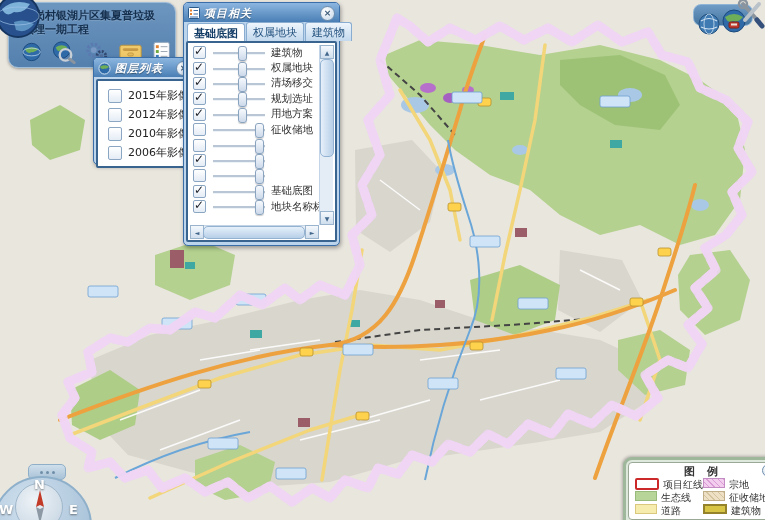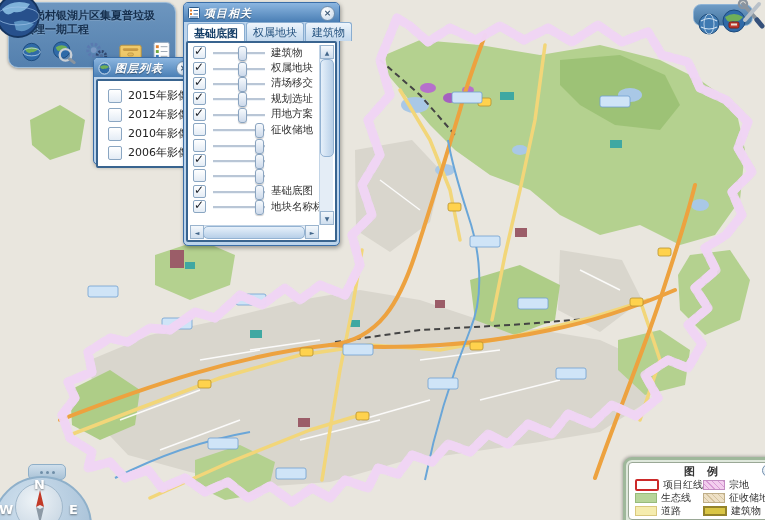--- a/index.html
+++ b/index.html
@@ -96,21 +96,21 @@
   .cN{left:42px;top:17px;} .cW{left:7px;top:42px;} .cE{left:77px;top:42px;}
   .needle{position:absolute;left:41px;top:30px;}
 
   
   #legend{position:absolute;left:623px;top:457px;width:150px;height:70px;
           background:#dfe8dc;border:3px solid #9fb89b;border-radius:9px;padding:2px;box-shadow:-1px -1px 3px rgba(0,0,0,.25);}
   #legend .inner{background:#fff;border:1px solid #9aa896;border-radius:4px;height:52px;padding:2px 6px;position:relative;}
   #legend .ltitle{text-align:center;font-size:11px;font-weight:bold;color:#333;letter-spacing:4px;line-height:13px;}
   #legend .closebtn{position:absolute;right:2px;top:1px;width:11px;height:11px;font-size:8px;}
   .lgrid{display:grid;grid-template-columns:66px 72px;grid-auto-rows:13px;column-gap:2px;}
-  .litem{display:flex;align-items:center;gap:4px;font-family:Liberation Mono, monospace;}
+  .litem{display:flex;gap:4px;font-family:Liberation Mono, monospace;}
   .sw{width:20px;height:8px;flex:0 0 auto;}
   .sw-red-outline{background:#fff;border:2px solid #cc2a2a;border-radius:2px;}
   .sw-pink-hatch{background:repeating-linear-gradient(45deg,#f3cdee 0 3px,#da9ad6 3px 4px);border:1px solid #c38cc2;}
   .sw-green-solid{background:#b7d599;border:1px solid #98bb7c;}
   .sw-tan-hatch{background:repeating-linear-gradient(45deg,#eee0c5 0 3px,#d5c39d 3px 4px);border:1px solid #bfae88;}
   .sw-yellow-solid{background:#f5ecae;border:1px solid #d9c87e;}
   .sw-olive-solid{background:#d9c545;border:2px solid #94832a;height:6px;}
   .litem .lbl{font-size:10px;color:#333;white-space:nowrap;}
 </style>
 </head>

